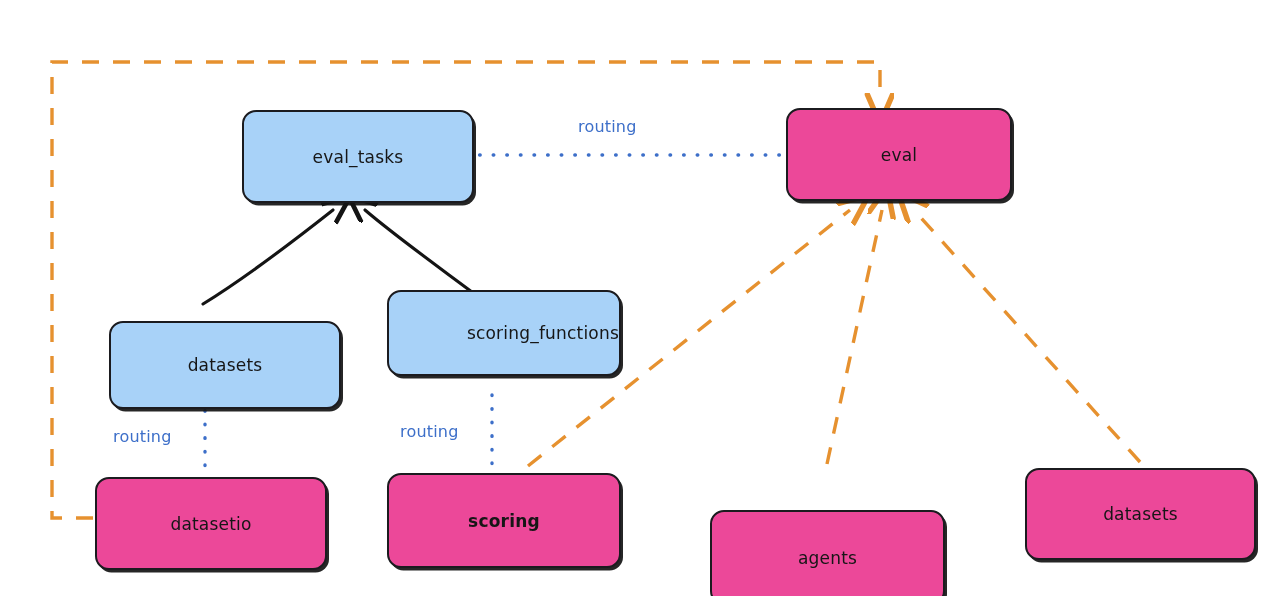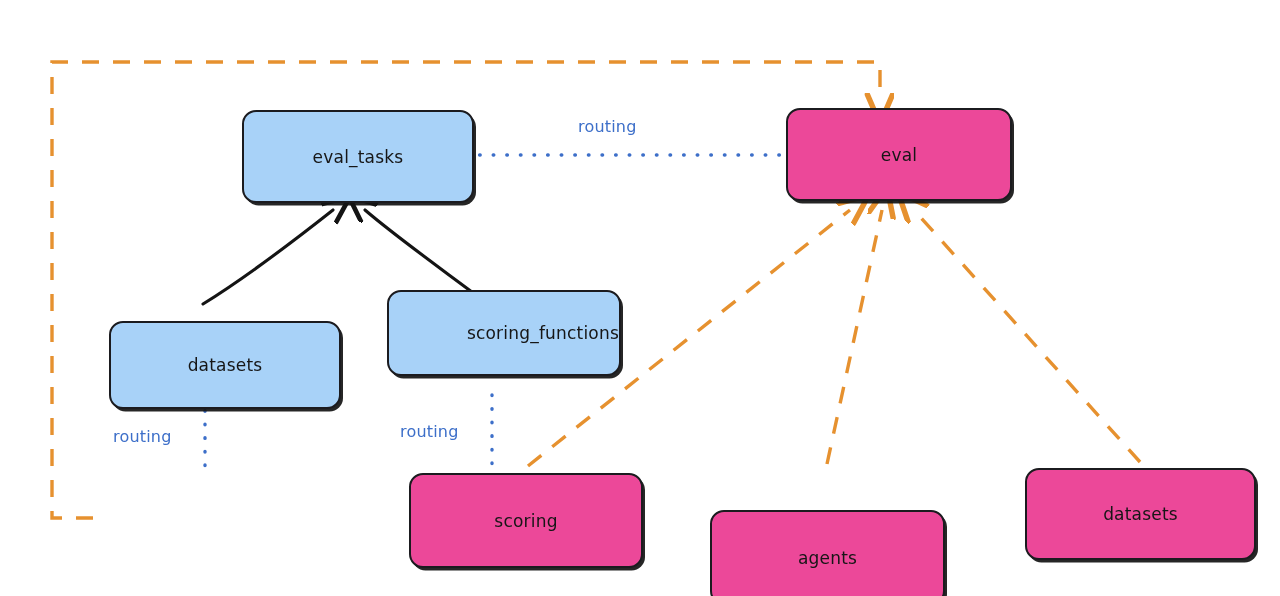--- a/index.html
+++ b/index.html
@@ -111,22 +111,25 @@
   </div>
 
   <div class="node blue" style="left:99px; top:321px; width:232px; height:88px;">
     <span class="node-label">datasets</span>
   </div>
 
   <div class="node blue" style="left:377px; top:290px; width:234px; height:86px;justify-content:flex-end;">
     <span class="node-label">scoring_functions</span>
   </div>
 
+  <div class="node green" style="left:95px; top:477px; width:232px; height:93px;">
+    <span class="node-label">datasetio</span>
+  </div>
 
-  <div class="node green" style="left:409px; top:473px; width:234px; height:95px;">
+  <div class="node green" style="left:387px; top:473px; width:234px; height:95px;font-weight:bold;">
     <span class="node-label">scoring</span>
   </div>
 
   <div class="node green" style="left:710px; top:470px; width:235px; height:95px;margin-top:40px;">
     <span class="node-label">agents</span>
   </div>
 
   <div class="node green" style="left:1025px; top:468px; width:231px; height:92px;">
     <span class="node-label">datasets</span>
   </div>

